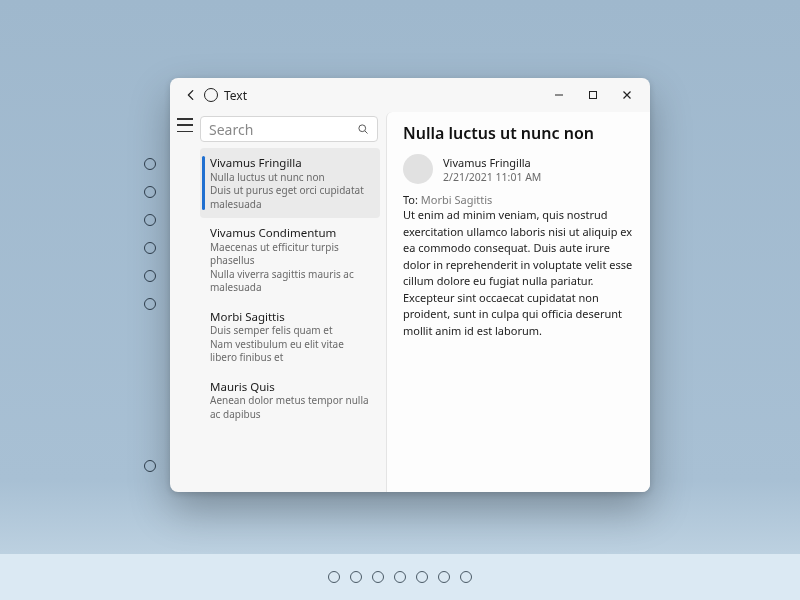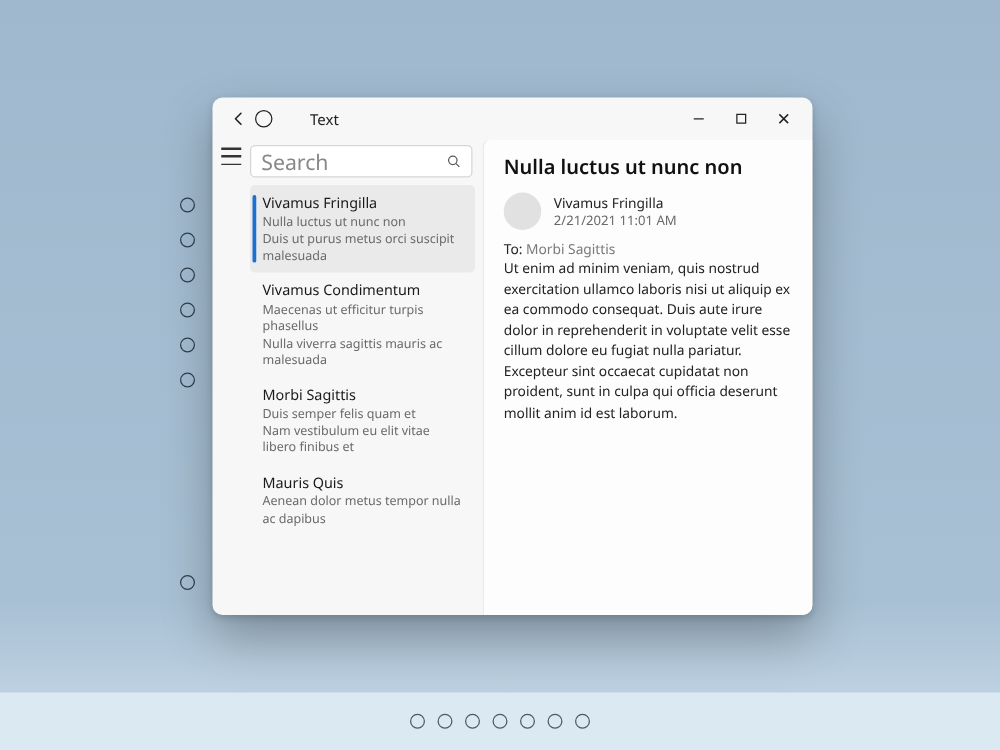--- a/index.html
+++ b/index.html
@@ -73,21 +73,20 @@
   }
   .titlebar .appicon {
     width: 14px; height: 14px;
     border: 1.5px solid #222;
     border-radius: 50%;
     margin: 0 6px 0 2px;
   }
   .titlebar .title {
     font-size: 12px;
     color: #222;
-    margin-left: 24px;
   }
   .titlebar .spacer { flex: 1; }
   .titlebar .ctrl {
     width: 34px; height: 26px;
     display: flex; align-items: center; justify-content: center;
     color: #222;
   }
   .ctrl svg { width: 10px; height: 10px; }
   .body {
     flex: 1;
@@ -116,21 +115,21 @@
   }
   .search {
     background: #fff;
     border: 1px solid #d6d6d6;
     border-radius: 4px;
     height: 26px;
     margin: 4px 4px 6px 0;
     display: flex;
     align-items: center;
     padding: 0 8px;
-    font-size: 17px;
+    font-size: 14px;
     color: #888;
   }
   .search .ph { flex:1; }
   .search .mag { width:12px; height:12px; }
   .items { flex:1; overflow:hidden; }
   .item {
     padding: 7px 8px 7px 10px;
     border-radius: 4px;
     margin: 0 2px 0 0;
     position: relative;
@@ -236,21 +235,21 @@
         <span class="ph">Search</span>
         <svg class="mag" viewBox="0 0 16 16">
             <circle cx="7" cy="7" r="4.5" stroke="#555" stroke-width="1.3" fill="none"></circle>
             <line x1="10.5" y1="10.5" x2="14" y2="14" stroke="#555" stroke-width="1.3"></line>
           </svg>
       </div>
       <div class="items" id="items">
           <div class="item selected">
             <div class="t1">Vivamus Fringilla</div>
             <div class="t2">Nulla luctus ut nunc non</div>
-            <div class="t3">Duis ut purus metus orci suscipit malesuada</div>
+            <div class="t3">Duis ut purus eget orci cupidatat malesuada</div>
           </div>
           <div class="item">
             <div class="t1">Vivamus Condimentum</div>
             <div class="t2">Maecenas ut efficitur turpis phasellus</div>
             <div class="t3">Nulla viverra sagittis mauris ac malesuada</div>
           </div>
           <div class="item">
             <div class="t1">Morbi Sagittis</div>
             <div class="t2">Duis semper felis quam et</div>
             <div class="t3">Nam vestibulum eu elit vitae libero finibus et</div>

